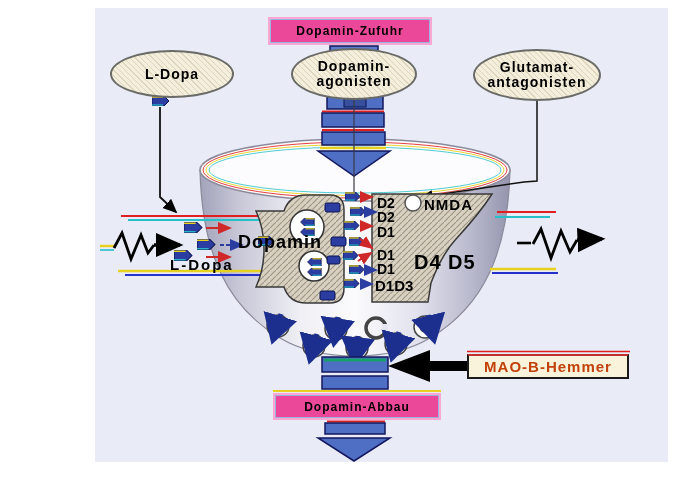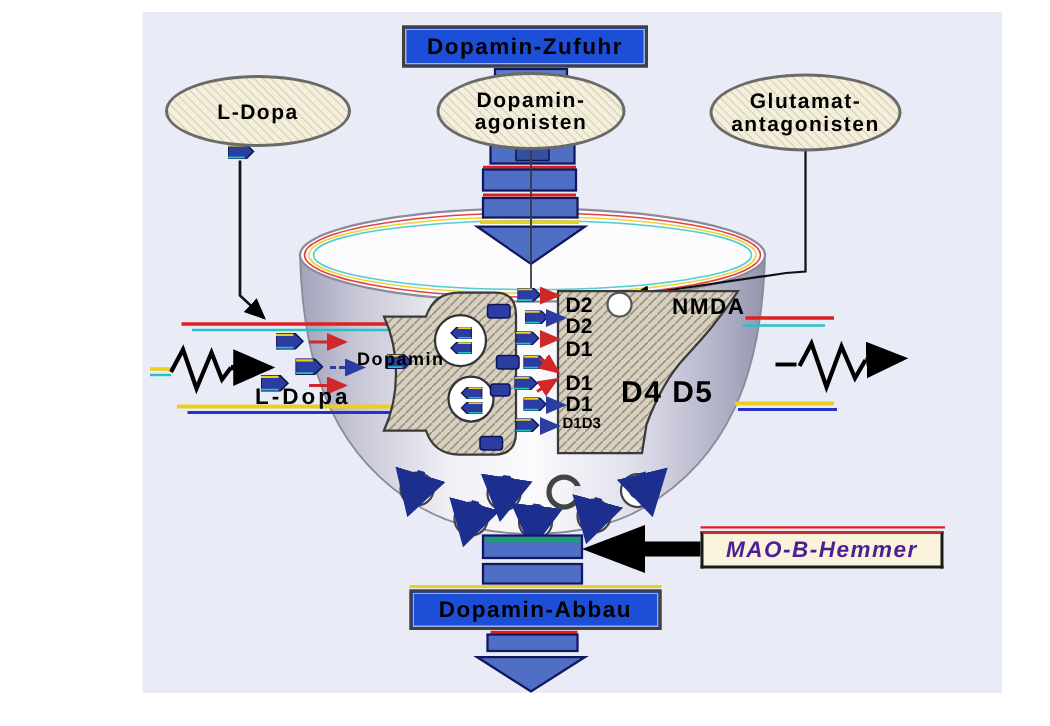--- a/index.html
+++ b/index.html
@@ -1,28 +1,28 @@
 <!DOCTYPE html>
 <html><head>
 <meta charset="utf-8">
 <style>
   html,body{margin:0;padding:0;background:#fff;}
   .stage{position:relative;width:700px;height:484px;background:#fff;overflow:hidden;
          font-family:"Liberation Sans",sans-serif;}
   .bg-panel{position:absolute;left:95px;top:8px;width:573px;height:454px;background:#e9ecf7;}
   svg.gfx{position:absolute;left:0;top:0;width:700px;height:484px;}
   .lbl{position:absolute;font-weight:700;color:#000;white-space:nowrap;}
-  .bluebox{position:absolute;background:#1d4ed8;border:2px solid #404040;
-           color:#000;font-weight:700;font-size:15px;letter-spacing:1px;
+  .bluebox{position:absolute;background:#ec4899;border:2px solid #f9a8d4;
+           color:#000;font-weight:700;font-size:12px;letter-spacing:1px;
            display:flex;align-items:center;justify-content:center;
            box-shadow:0 0 0 1px #9db0e0 inset;}
   .creambox{position:absolute;background:#f8f3da;border:2px solid #1a1a1a;
-            color:#4c1d95;font-weight:700;font-size:15px;letter-spacing:1px;
+            color:#c2410c;font-weight:700;font-size:15px;letter-spacing:1px;
             display:flex;align-items:center;justify-content:center;
-            border-top-color:#c03030;font-style:italic;}
+            border-top-color:#c03030;}
   .bubble{position:absolute;border:2px solid #6a6a66;border-radius:50%;
           background:repeating-linear-gradient(45deg,#f4efdd 0 3px,#ded5bd 3px 4px);
           color:#000;font-weight:700;font-size:14px;letter-spacing:1px;line-height:15px;
           display:flex;flex-direction:column;align-items:center;justify-content:center;text-align:center;}
   .navytxt{color:#000000;}
 </style>
 </head>
 <body>
 
 <div class="stage">
@@ -233,32 +233,32 @@
   <div class="bubble" style="left:473px;top:49px;width:124px;height:48px;">
     <span>Glutamat-</span>
     <span>antagonisten</span>
   </div>
 
   <div class="bubble" style="left:291px;top:48px;width:122px;height:48px;">
     <span>Dopamin-</span>
     <span>agonisten</span>
   </div>
 
-  <div class="lbl" style="left:238px;top:232px;font-size:12px;letter-spacing:1px;">Dopamin</div>
+  <div class="lbl" style="left:238px;top:232px;font-size:18px;letter-spacing:1px;">Dopamin</div>
 
   <div class="lbl" style="left:170px;top:256px;font-size:15px;letter-spacing:2px;">L-Dopa</div>
 
   <div class="lbl navytxt" style="left:377px;top:195px;font-size:14px;">D2</div>
   <div class="lbl navytxt" style="left:377px;top:209px;font-size:14px;">D2</div>
   <div class="lbl navytxt" style="left:377px;top:224px;font-size:14px;">D1</div>
   <div class="lbl navytxt" style="left:377px;top:247px;font-size:14px;">D1</div>
   <div class="lbl navytxt" style="left:377px;top:261px;font-size:14px;">D1</div>
-  <div class="lbl navytxt" style="left:375px;top:277px;font-size:10px;">D1D3</div>
-
-  <div class="lbl navytxt" style="left:448px;top:196px;font-size:15px;letter-spacing:1px;">NMDA</div>
+  <div class="lbl navytxt" style="left:375px;top:277px;font-size:15px;">D1D3</div>
+
+  <div class="lbl navytxt" style="left:424px;top:196px;font-size:15px;letter-spacing:1px;">NMDA</div>
 
 
   <div class="lbl navytxt" style="left:414px;top:251px;font-size:20px;letter-spacing:1px;">D4 D5</div>
 
   <div class="creambox" style="left:467px;top:354px;width:158px;height:21px;">MAO-B-Hemmer</div>
 
   <div class="bluebox" style="left:273px;top:393px;width:164px;height:23px;">Dopamin-Abbau</div>
 </div>
 
 </body></html>

